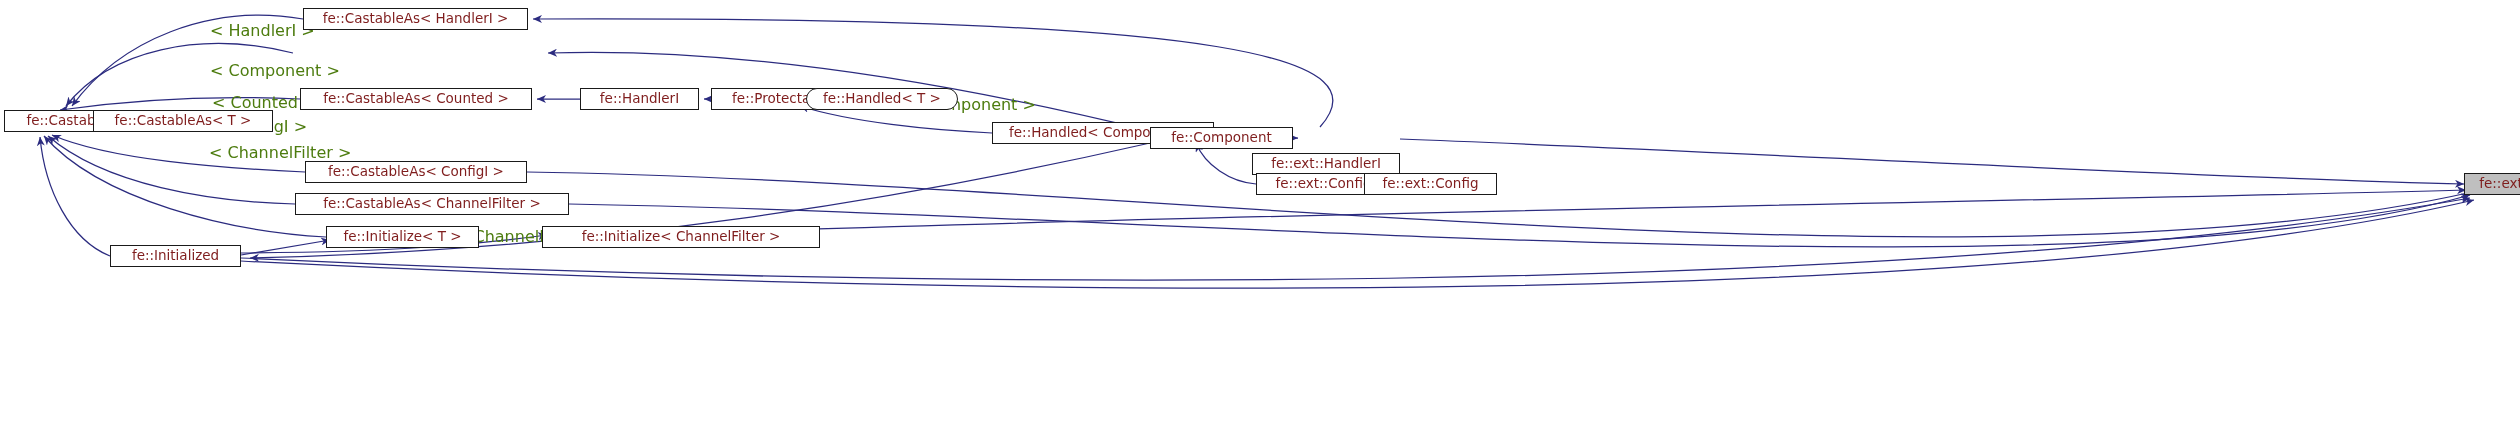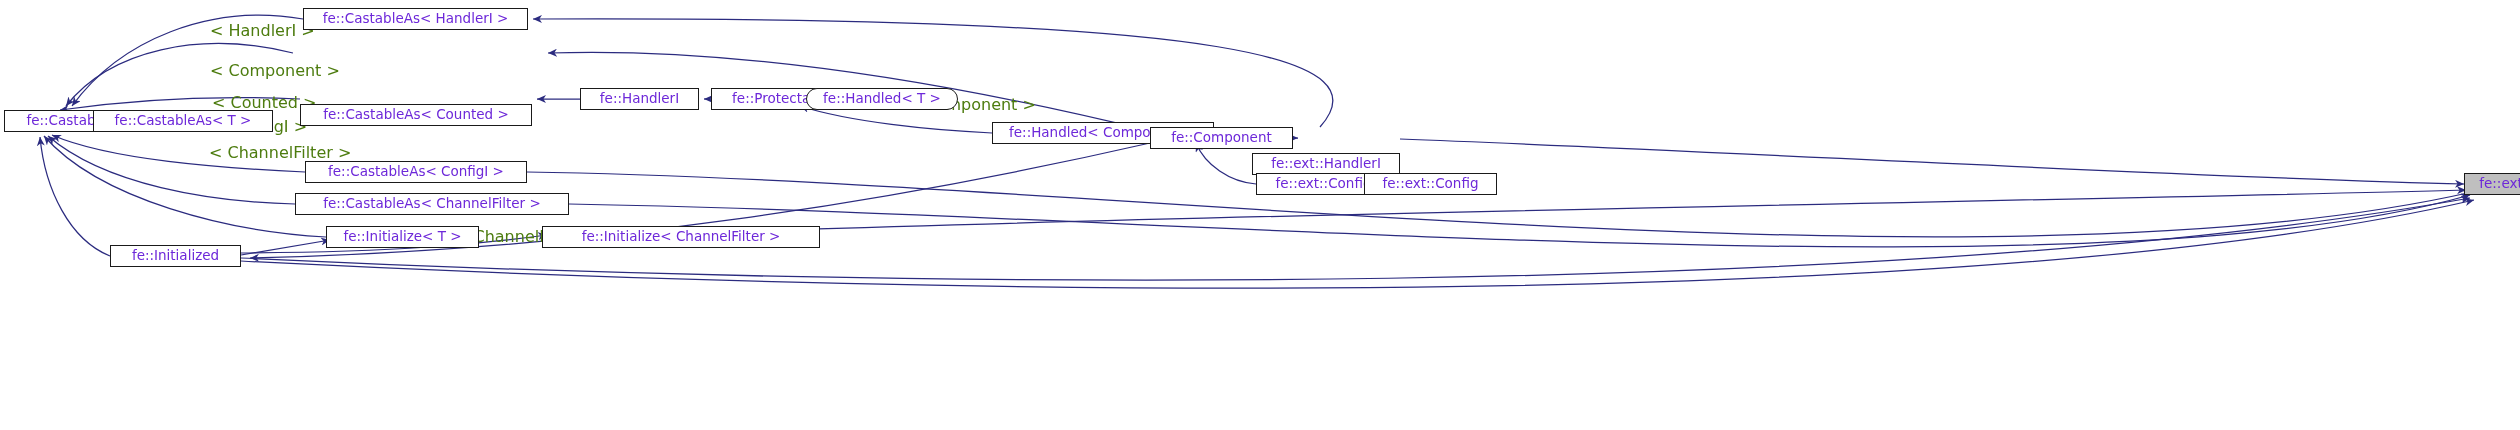--- a/index.html
+++ b/index.html
@@ -5,21 +5,21 @@
 <style>
   html,body{margin:0;padding:0;background:#ffffff;}
   body{font-family:"DejaVu Sans","Liberation Sans",sans-serif;}
   #canvas{position:relative;width:2520px;height:430px;background:#ffffff;overflow:hidden;}
   #edges{position:absolute;left:0;top:0;width:2520px;height:430px;}
   .node{
     position:absolute;
     box-sizing:border-box;
     border:1px solid #1a1a1a;
     background:#ffffff;
-    color:#6d28d9;
+    color:#7f1d1d;
     font-size:13.5px;
     line-height:1;
     display:flex;
     align-items:center;
     justify-content:center;
     white-space:nowrap;
     height:22px;
     padding:0 6px;
     z-index:5;
   }
@@ -127,21 +127,21 @@
 
   <div class="node" style="left:4px;top:110px;width:126px;">
     <span>fe::Castable</span>
   </div>
   <div class="node" style="left:93px;top:110px;width:180px;">
     <span>fe::CastableAs&lt; T &gt;</span>
   </div>
   <div class="node" style="left:303px;top:8px;width:225px;">
     <span>fe::CastableAs&lt; HandlerI &gt;</span>
   </div>
-  <div class="node" style="left:300px;top:88px;width:232px;margin-top:16px;">
+  <div class="node" style="left:300px;top:88px;width:232px;">
     <span>fe::CastableAs&lt; Counted &gt;</span>
   </div>
   <div class="node" style="left:305px;top:161px;width:222px;">
     <span>fe::CastableAs&lt; ConfigI &gt;</span>
   </div>
   <div class="node" style="left:295px;top:193px;width:274px;">
     <span>fe::CastableAs&lt; ChannelFilter &gt;</span>
   </div>
   <div class="node" style="left:580px;top:88px;width:119px;">
     <span>fe::HandlerI</span>

